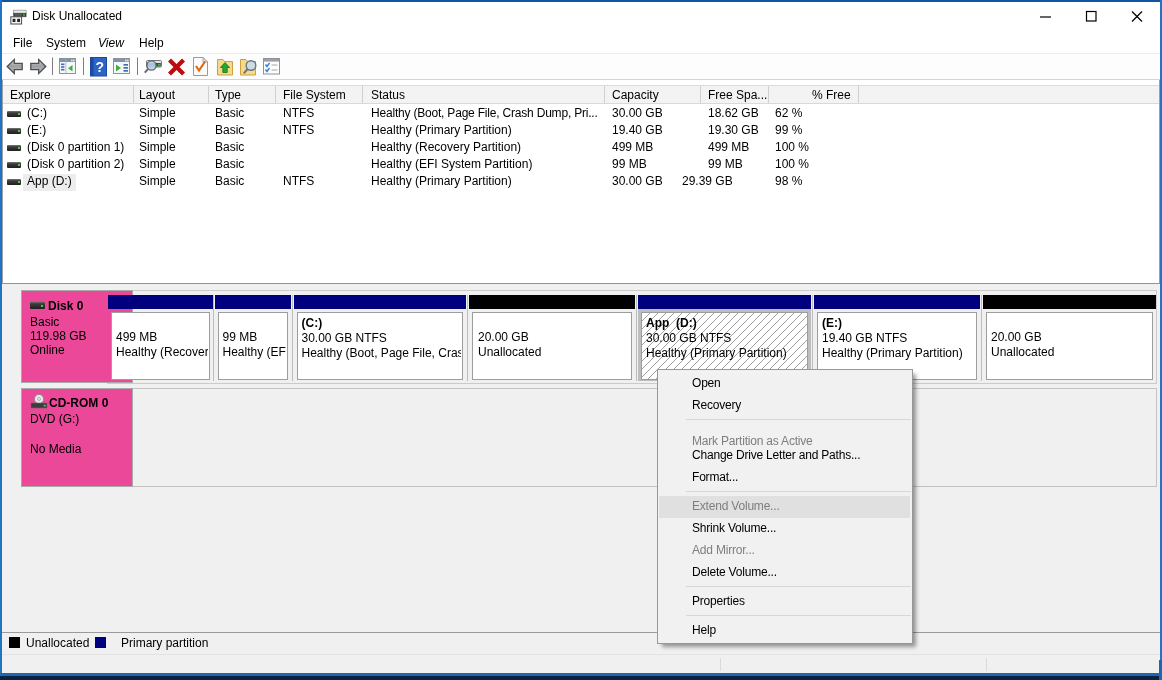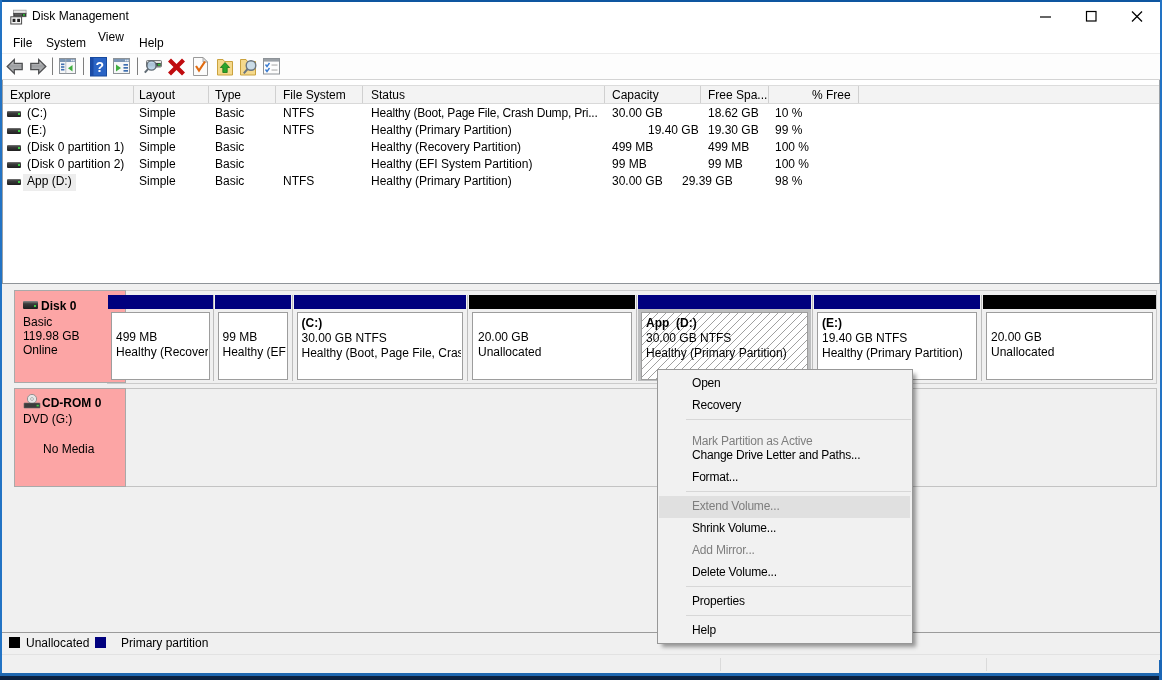--- a/index.html
+++ b/index.html
@@ -17,33 +17,33 @@
 <div class="abs" id="titleicon" style="left:10px;top:8px;width:17px;height:17px;">
 <svg width="17" height="17" viewBox="0 0 17 17">
   <rect x="3.5" y="2.2" width="12.6" height="3.4" fill="#e8e8e8" stroke="#9a9a9a" stroke-width="0.8"></rect>
   <rect x="3.5" y="5.2" width="12.6" height="3.6" fill="#2d2d2d" stroke="#555" stroke-width="0.6"></rect>
   <rect x="12.9" y="6" width="2" height="1.9" fill="#2fb335"></rect>
   <rect x="4.4" y="6.2" width="7.5" height="1.4" fill="#6a6a6a"></rect>
   <rect x="0.8" y="8.8" width="10.8" height="7.2" fill="#f4f4f4" stroke="#4a4a4a" stroke-width="1"></rect>
   <rect x="2.6" y="10.8" width="2.8" height="3.2" fill="#222"></rect>
   <rect x="7.2" y="10.8" width="2.8" height="3.2" fill="#222"></rect>
 </svg></div>
-<div class="t" style="left:32px;top:9px;">Disk Management</div>
+<div class="t" style="left:32px;top:9px;">Disk Unallocated</div>
 
 <svg class="abs" style="left:1035px;top:6px;" width="115" height="20" viewBox="0 0 115 20">
   <line x1="5" y1="11" x2="16" y2="11" stroke="#000" stroke-width="1.2"></line>
   <rect x="51.5" y="5.5" width="9.5" height="9.5" fill="none" stroke="#000" stroke-width="1.2"></rect>
   <line x1="97" y1="5.5" x2="107" y2="15.5" stroke="#000" stroke-width="1.2"></line>
   <line x1="107" y1="5.5" x2="97" y2="15.5" stroke="#000" stroke-width="1.2"></line>
 </svg>
 
 <div class="abs" style="left:2px;top:32px;width:1158px;height:21px;background:#fff;"></div>
 <div class="t" style="left:13px;top:36px;">File</div>
 <div class="t" style="left:46px;top:36px;">System</div>
-<div class="t" style="left:98px;top:30px;">View</div>
+<div class="t" style="left:98px;top:36px;font-style:italic;">View</div>
 <div class="t" style="left:139px;top:36px;">Help</div>
 <div class="hline" style="left:2px;top:53px;width:1158px;background:#ececec;"></div>
 
 <div class="abs" style="left:2px;top:54px;width:1158px;height:25px;background:#fdfdfd;"></div>
 <div class="hline" style="left:2px;top:79px;width:1158px;background:#d4d4d4;"></div>
 <svg class="abs" style="left:0;top:54px;" width="300" height="25" viewBox="0 0 300 25">
   <defs>
     <linearGradient id="arr" x1="0" y1="0" x2="0" y2="1">
       <stop offset="0" stop-color="#e8e8e8"></stop>
         <stop offset="0.45" stop-color="#9b9da0"></stop>
@@ -151,28 +151,28 @@
 .dicon::after{content:"";position:absolute;right:1px;top:2px;width:2px;height:2px;background:#3ecb45;}
 </style>
 <div class="dicon" style="top:110.5px;"></div>
 <div class="t" style="left:27px;top:106px;">(C:)</div>
 <div class="t" style="left:139px;top:106px;">Simple</div>
 <div class="t" style="left:215px;top:106px;">Basic</div>
 <div class="t" style="left:283px;top:106px;">NTFS</div>
 <div class="t" style="left:371px;top:106px;width:230px;overflow:hidden;letter-spacing:-0.2px;">Healthy (Boot, Page File, Crash Dump, Pri...</div>
 <div class="t" style="left:612px;top:106px;">30.00 GB</div>
 <div class="t" style="left:708px;top:106px;">18.62 GB</div>
-<div class="t" style="left:775px;top:106px;">10 %</div>
+<div class="t" style="left:775px;top:106px;">62 %</div>
 <div class="dicon" style="top:127.5px;"></div>
 <div class="t" style="left:27px;top:123px;">(E:)</div>
 <div class="t" style="left:139px;top:123px;">Simple</div>
 <div class="t" style="left:215px;top:123px;">Basic</div>
 <div class="t" style="left:283px;top:123px;">NTFS</div>
 <div class="t" style="left:371px;top:123px;">Healthy (Primary Partition)</div>
-<div class="t" style="left:648px;top:123px;text-align:right;">19.40 GB</div>
+<div class="t" style="left:612px;top:123px;text-align:right;">19.40 GB</div>
 <div class="t" style="left:708px;top:123px;">19.30 GB</div>
 <div class="t" style="left:775px;top:123px;">99 %</div>
 <div class="dicon" style="top:144.5px;"></div>
 <div class="t" style="left:27px;top:140px;">(Disk 0 partition 1)</div>
 <div class="t" style="left:139px;top:140px;">Simple</div>
 <div class="t" style="left:215px;top:140px;">Basic</div>
 <div class="t" style="left:371px;top:140px;">Healthy (Recovery Partition)</div>
 <div class="t" style="left:612px;top:140px;">499 MB</div>
 <div class="t" style="left:708px;top:140px;">499 MB</div>
 <div class="t" style="left:775px;top:140px;">100 %</div>
@@ -194,21 +194,21 @@
 <div class="t" style="left:612px;top:174px;">30.00 GB</div>
 <div class="t" style="left:682px;top:174px;">29.39 GB</div>
 <div class="t" style="left:775px;top:174px;">98 %</div>
 
 <div class="abs" style="left:2px;top:284px;width:1158px;height:348px;background:#f0f0f0;"></div>
 <style>
 .pbox{position:absolute;top:295px;height:86px;}
 .pband{position:absolute;left:0;top:0;right:0;height:13.5px;}
 .pwhite{position:absolute;left:3px;right:3px;top:16.5px;bottom:1px;background:#fff;border:1px solid #9d9d9d;box-sizing:border-box;overflow:hidden;}
 .ptxt{position:absolute;left:4px;right:1px;line-height:15px;white-space:nowrap;overflow:hidden;}
-.lpanel{position:absolute;left:14px;width:112px;background:#fca5a5;border:1px solid #a9a9a9;box-sizing:border-box;}
+.lpanel{position:absolute;left:21px;width:112px;background:#ec4899;border:1px solid #a9a9a9;box-sizing:border-box;}
 </style>
 
 <div class="abs" style="left:107px;top:290px;width:1050px;height:94px;background:#f0f0f0;border:1px solid #cbcbcb;box-sizing:border-box;"></div>
 <div class="lpanel" style="top:290px;height:93px;">
   <div class="abs" style="left:8px;top:10px;width:15px;height:8px;border-radius:1px;background:linear-gradient(#8a8a8a 0%,#3c3c3c 35%,#1f1f1f 100%);"></div>
   <div class="abs" style="left:19px;top:13.5px;width:2px;height:2px;background:#3ecb45;"></div>
   <div class="t" style="left:26px;top:8px;font-weight:bold;">Disk 0</div>
   <div class="t" style="left:8px;top:24px;">Basic</div>
   <div class="t" style="left:8px;top:38px;">119.98 GB</div>
   <div class="t" style="left:8px;top:52px;">Online</div>
@@ -267,21 +267,21 @@
   <div class="abs" style="left:8px;top:5px;width:20px;height:16px;">
     <svg width="20" height="16" viewBox="0 0 20 16">
       <circle cx="9" cy="5" r="4.6" fill="#e8e8e8" stroke="#8a8a8a" stroke-width="0.9"></circle>
       <circle cx="9" cy="5" r="1.4" fill="#fff" stroke="#9a9a9a" stroke-width="0.8"></circle>
       <rect x="1" y="9" width="16" height="5" rx="0.5" fill="#3c3c3c" stroke="#6a6a6a" stroke-width="0.6"></rect>
       <rect x="13.6" y="10.8" width="2.2" height="1.6" fill="#3ecb45"></rect>
     </svg>
   </div>
   <div class="t" style="left:27px;top:7px;font-weight:bold;">CD-ROM 0</div>
   <div class="t" style="left:8px;top:23px;">DVD (G:)</div>
-  <div class="t" style="left:8px;top:53px;margin-left:20px;">No Media</div>
+  <div class="t" style="left:8px;top:53px;">No Media</div>
 </div>
 
 <div class="hline" style="left:2px;top:632px;width:1158px;background:#9b9b9b;"></div>
 <div class="abs" style="left:2px;top:633px;width:1158px;height:21px;background:#f0f0f0;"></div>
 <div class="abs" style="left:9px;top:637px;width:11px;height:11px;background:#000;"></div>
 <div class="t" style="left:26px;top:636px;">Unallocated</div>
 <div class="abs" style="left:95px;top:637px;width:11px;height:11px;background:#00007e;"></div>
 <div class="t" style="left:121px;top:636px;">Primary partition</div>
 
 <div class="hline" style="left:2px;top:654px;width:1158px;background:#e2e2e2;"></div>

